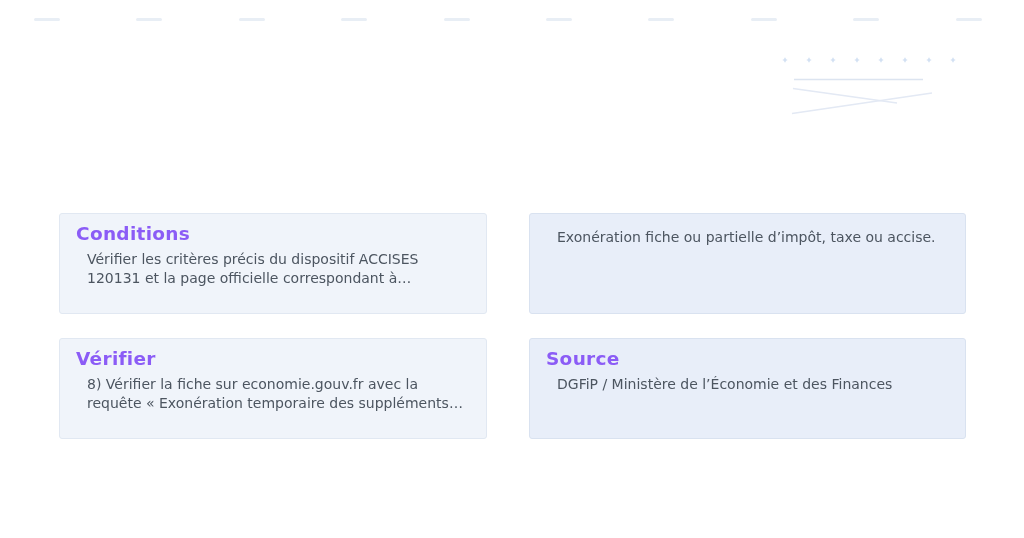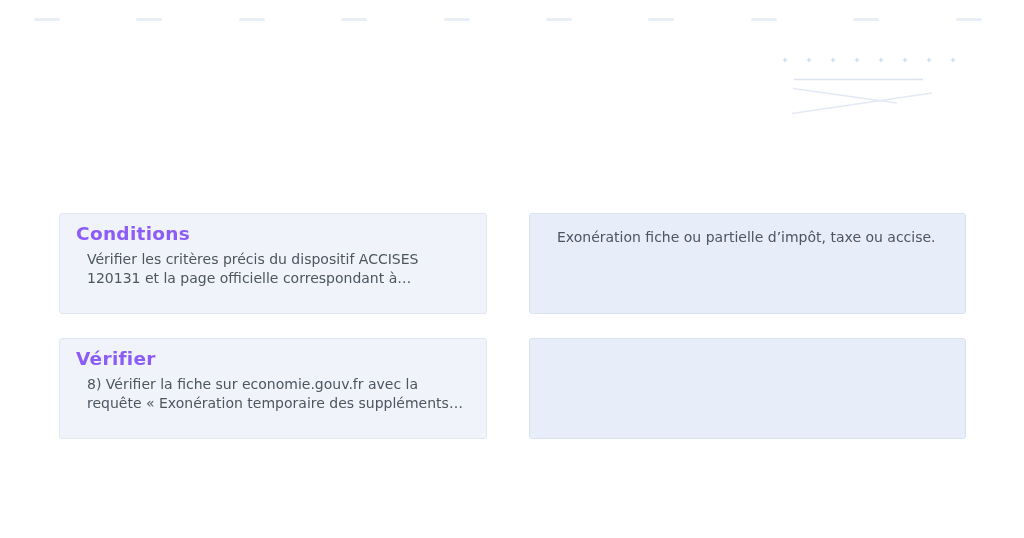--- a/index.html
+++ b/index.html
@@ -124,15 +124,17 @@
   <div class="card tint">
     <p>Exonération fiche ou partielle d’impôt, taxe ou accise.</p>
   </div>
 
   <div class="card light">
     <h3>Vérifier</h3>
     <p>8) Vérifier la fiche sur economie.gouv.fr avec la requête « Exonération temporaire des suppléments…</p>
   </div>
 
   <div class="card tint">
+    <h3>Source</h3>
+    <p>DGFiP / Ministère de l’Économie et des Finances</p>
   </div>
 
 </div>
 
 </body></html>

